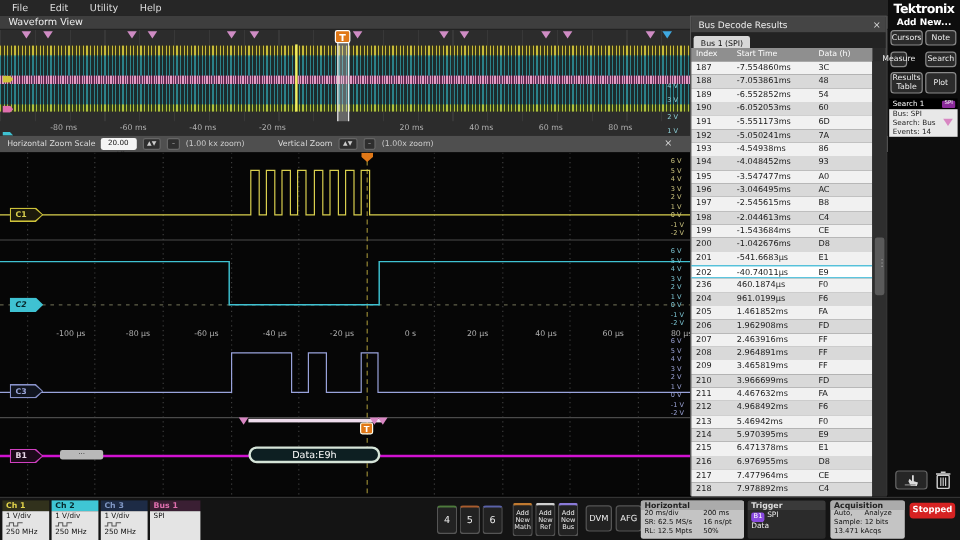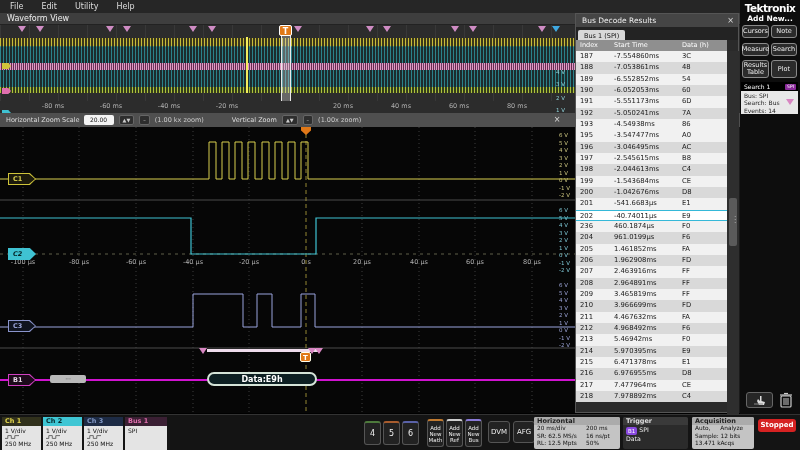--- a/index.html
+++ b/index.html
@@ -45,35 +45,35 @@
            text-align:center;line-height:10px;font-size:6px;}
   .zbtn{height:10px;background:#2e2e2e;border:1px solid #666;border-radius:2px;color:#ccc;
         font-size:5px;line-height:8px;text-align:center;margin-left:5px;padding:0 3px;}
   .zread{margin-left:5px;color:#ccc;}
   #ztb-close{position:absolute;left:552px;top:2px;width:10px;height:10px;color:#ddd;font-size:8px;
              text-align:center;line-height:10px;}
 
   
   #zoomed{position:absolute;left:0;top:127px;width:740px;height:286px;background:#060606;overflow:hidden;
           border-right:2px solid #1a1a1a;}
-  .zt{position:absolute;top:131px;transform:translateX(-50%);font-size:6.5px;color:#b0b0b0;}
+  .zt{position:absolute;top:147px;transform:translateX(-50%);font-size:6.5px;color:#b0b0b0;margin-left:36px;}
   .zvl{position:absolute;left:559px;font-size:5.5px;}
   .handle{position:absolute;left:8px;width:28px;height:12px;clip-path:polygon(0 0,78% 0,100% 50%,78% 100%,0 100%);}
   .handle .in{position:absolute;left:1px;top:1px;right:1px;bottom:1px;
               clip-path:polygon(0 0,77% 0,100% 50%,77% 100%,0 100%);
               font-size:6.5px;font-weight:bold;line-height:10px;padding-left:4px;}
   #pinkbar{position:absolute;left:207px;top:222px;width:111px;height:3px;background:#eedcec;}
   .ptri{position:absolute;top:221px;width:0;height:0;border-left:4px solid transparent;
         border-right:4px solid transparent;border-top:6px solid #d886c2;}
   #ztrig{position:absolute;left:300px;top:225px;width:11px;height:10px;background:#e07818;color:#fff;
          font-size:7px;font-weight:bold;text-align:center;line-height:10px;border:1px solid #ffe;border-radius:2px;}
   #ztop-marker{position:absolute;left:301px;top:0;width:10px;height:8px;background:#e07818;
                clip-path:polygon(0 0,100% 0,100% 45%,50% 100%,0 45%);}
   #buspill{position:absolute;left:207px;top:245px;width:110px;height:14px;background:#0d1f22;
-           border:2px solid #d5e4d8;border-radius:8px;color:#fff;font-size:8px;font-weight:bold;
+           border:2px solid #d5e4d8;border-radius:8px;color:#fff;font-size:8px;font-weight:normal;
            text-align:center;line-height:11px;}
   #busmini{position:absolute;left:50px;top:248px;width:36px;height:8px;background:#b9b9b9;border-radius:2px;
            color:#444;font-size:6px;line-height:7px;text-align:center;}
 
   
   #bpanel{position:absolute;left:575px;top:13px;width:164px;height:400px;background:#2a2a2a;
           border:1px solid #555;}
   #bp-head{position:absolute;left:0;top:0;width:100%;height:13px;background:#454545;color:#eee;
            font-size:7.5px;line-height:13px;padding-left:6px;}
   #bp-close{position:absolute;right:4px;top:0;font-size:8px;color:#ddd;line-height:13px;}
@@ -286,20 +286,25 @@
         <div class="brow even">
           <div class="c0">192</div>
           <div class="c1">-5.050241ms</div>
           <div class="c2">7A</div>
         </div>
         <div class="brow odd">
           <div class="c0">193</div>
           <div class="c1">-4.54938ms</div>
           <div class="c2">86</div>
         </div>
+        <div class="brow even">
+          <div class="c0">194</div>
+          <div class="c1">-4.048452ms</div>
+          <div class="c2">93</div>
+        </div>
         <div class="brow odd">
           <div class="c0">195</div>
           <div class="c1">-3.547477ms</div>
           <div class="c2">A0</div>
         </div>
         <div class="brow even">
           <div class="c0">196</div>
           <div class="c1">-3.046495ms</div>
           <div class="c2">AC</div>
         </div>
@@ -417,21 +422,21 @@
     <div id="bp-scroll">
       <div id="bp-thumb"></div>
     </div>
   </div>
 
   <div id="sidebar">
     <div id="brand">Tektronix</div>
     <div id="addnew">Add New...</div>
     <div class="sbtn" style="left:2px;top:25px;width:27px;height:13px;">Cursors</div>
     <div class="sbtn" style="left:31px;top:25px;width:26px;height:13px;">Note</div>
-    <div class="sbtn" style="left:2px;top:43px;width:27px;height:13px;">Measure</div>
+    <div class="sbtn" style="left:2px;top:43px;width:14px;height:13px;">Measure</div>
     <div class="sbtn" style="left:31px;top:43px;width:26px;height:13px;">Search</div>
     <div class="sbtn" style="left:2px;top:60px;width:27px;height:18px;">Results Table</div>
     <div class="sbtn" style="left:31px;top:60px;width:26px;height:18px;">Plot</div>
     <div id="scard">
       <div id="scard-head">
         <span>Search 1</span>
         <span id="scard-badge">SPI</span>
       </div>
       <div id="scard-body">
         <div>Bus: SPI</div>

